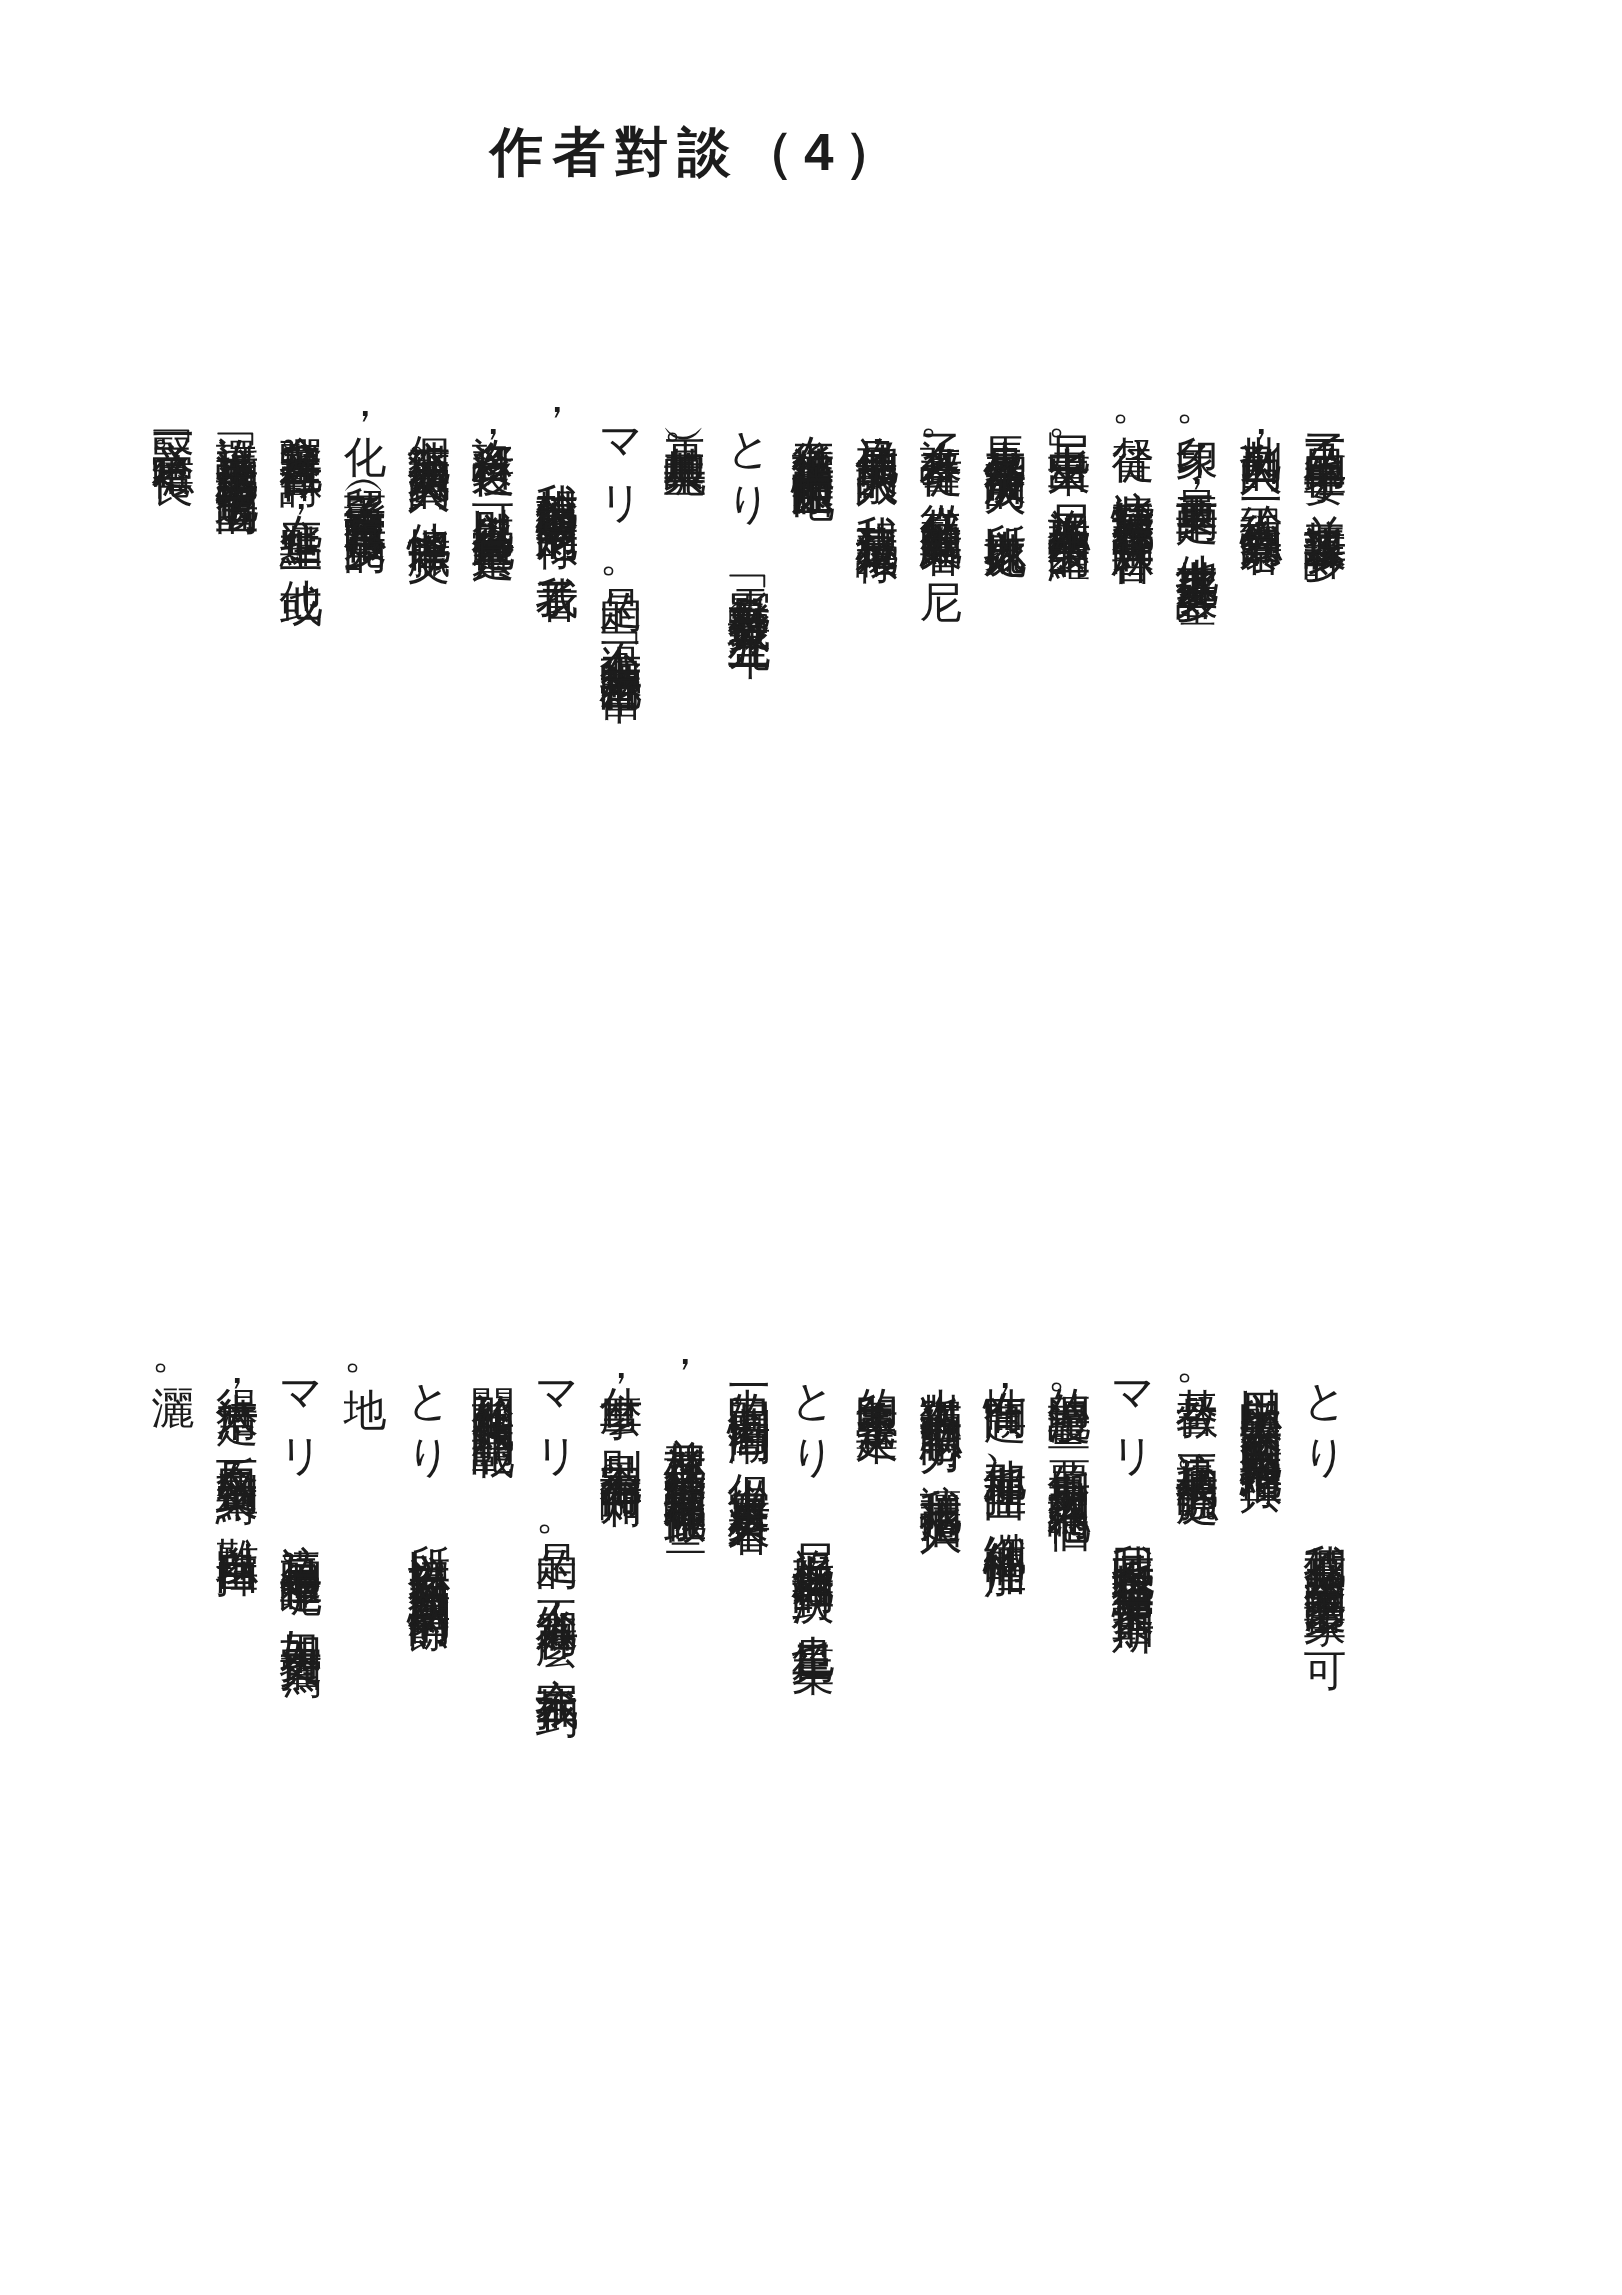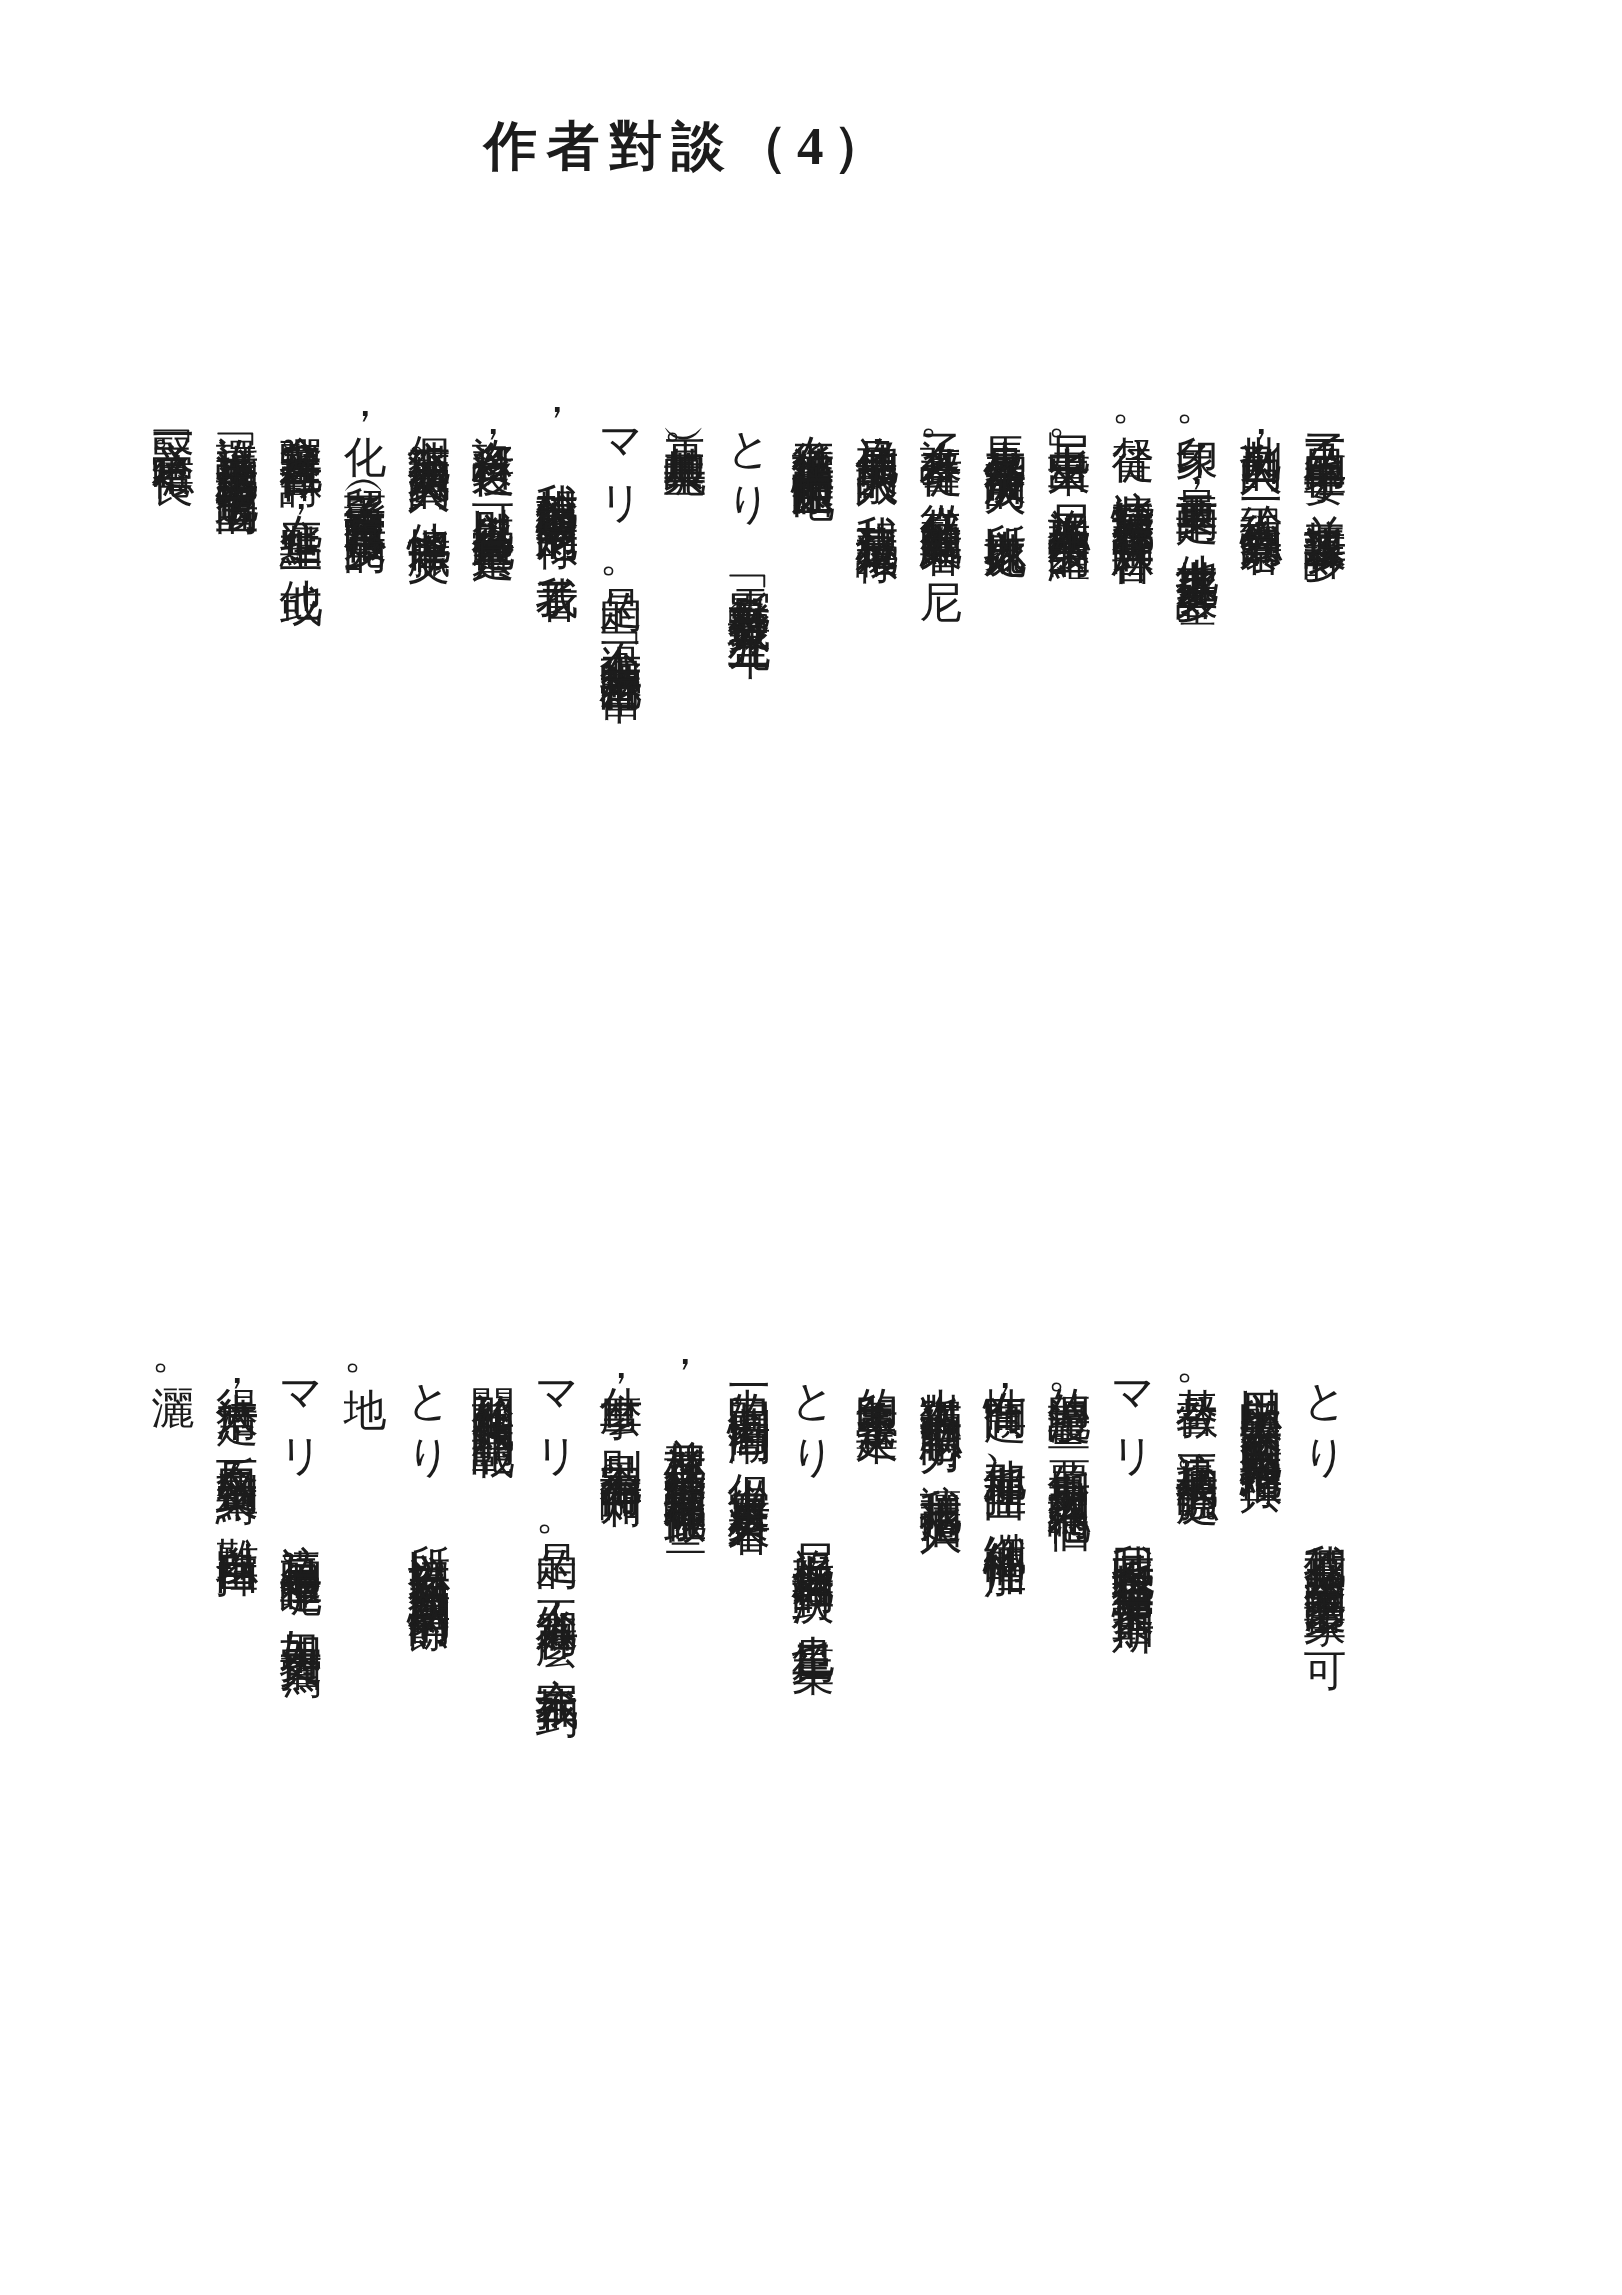--- a/index.html
+++ b/index.html
@@ -11,22 +11,22 @@
   .page {
     position: relative;
     width: 1622px; height: 2295px;
     background: #ffffff;
     overflow: hidden;
     color: #1c1c1c;
   }
   .title {
     position: absolute;
     left: 484px; top: 111px;
-    margin: 0;
-    font-family: Liberation Serif, serif;
+    margin: 6px;
+    font-family: Liberation Mono, monospace;
     font-weight: 600;
     font-size: 53px;
     letter-spacing: 9.6px;
     white-space: nowrap;
     color: #1c1c1c;
   }
   .vblock {
     position: absolute;
     right: 264px;
     writing-mode: vertical-rl;

